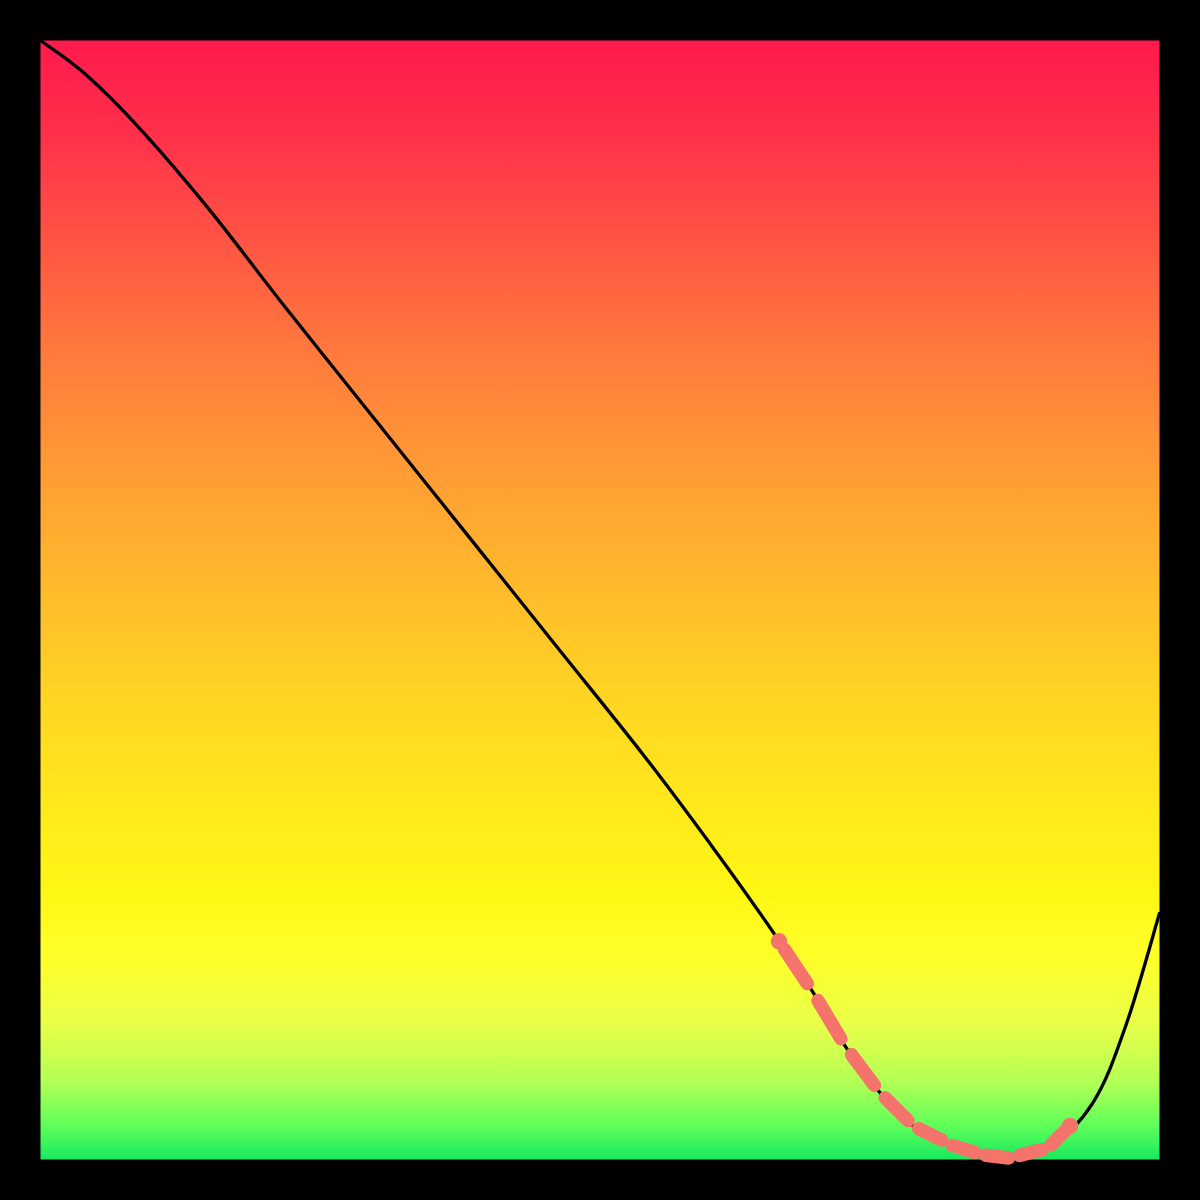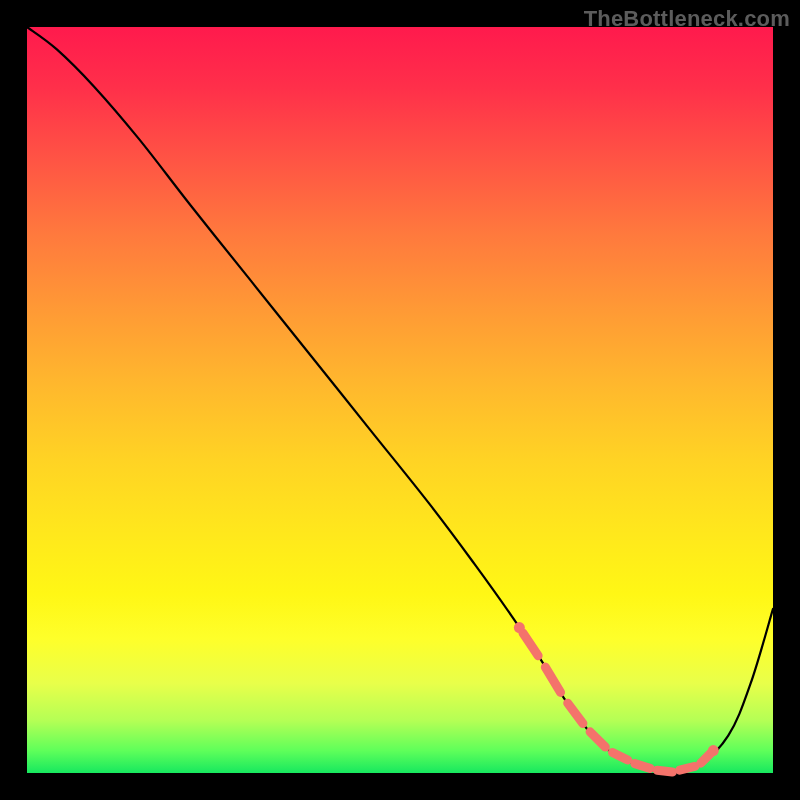--- a/index.html
+++ b/index.html
@@ -62,21 +62,20 @@
     stroke-linecap: round;
   }
   .pink-dot {
     fill: #f4736b;
   }
 </style>
 </head>
 <body>
 
 <div class="frame">
-  <div class="watermark">TheBottleneck.com</div>
   <div class="plot-area">
     <svg class="curve" viewBox="0 0 746 746">
       <path id="main-curve" class="curve-path" d="M 0 0 C 5.3712 4.028399999999999, 17.7548 11.637600000000004, 29.84 22.379999999999995 C 41.925200000000004 33.122399999999985, 52.369200000000006 43.56639999999996, 67.14 59.67999999999995 C 81.9108 75.79359999999994, 94.44359999999999 90.41519999999997, 111.89999999999999 111.89999999999998 C 129.35639999999998 133.38479999999998, 143.978 153.52679999999995, 164.12 179.03999999999996 C 184.262 204.55319999999998, 202.31519999999998 226.784, 223.79999999999998 253.64 C 245.2848 280.496, 261.9952 301.38399999999996, 283.48 328.23999999999995 C 304.9648 355.09599999999995, 321.6752 375.984, 343.16 402.84 C 364.64480000000003 429.69599999999997, 384.04080000000005 453.26959999999997, 402.84000000000003 477.44 C 421.6392 501.6104, 432.82919999999996 516.978, 447.59999999999997 537.12 C 462.3708 557.2620000000001, 472.81480000000005 571.8836, 484.90000000000003 589.34 C 496.9852 606.7964000000001, 505.3404 619.3292, 514.74 634.1 C 524.1396 648.8708, 529.0632 659.3148, 537.12 671.4 C 545.1768 683.4852, 551.4432 691.8404, 559.5 701.24 C 567.5568 710.6396, 572.4804 716.9060000000001, 581.88 723.62 C 591.2796 730.334, 600.9775999999999 734.5115999999999, 611.7199999999999 738.54 C 622.4623999999999 742.5684, 630.8176 746, 641.56 746 C 652.3023999999999 746, 660.6576 745.2539999999999, 671.4 738.54 C 682.1424 731.826, 691.8404 723.4708, 701.24 708.7 C 710.6396 693.9292, 715.5632 679.3076, 723.62 656.48 C 731.6768 633.6524000000001, 741.9716 595.308, 746 581.88"></path>
       <g id="pink-group">
           <line x1="495.9408" y1="605.9012" x2="511.15919999999994" y2="628.7288" class="pink-seg"></line>
           <line x1="518.3208000000001" y1="640.0680000000001" x2="533.5391999999999" y2="665.4319999999999" class="pink-seg"></line>
           <line x1="540.7008" y1="676.1744" x2="555.9191999999999" y2="696.4656" class="pink-seg"></line>
           <line x1="563.0808000000001" y1="704.8208000000001" x2="578.2992" y2="720.0391999999999" class="pink-seg"></line>
           <line x1="585.4608000000001" y1="725.4104" x2="600.6791999999999" y2="733.0196" class="pink-seg"></line>
           <line x1="607.8408000000001" y1="736.6004" x2="623.0591999999999" y2="741.3747999999999" class="pink-seg"></line>

